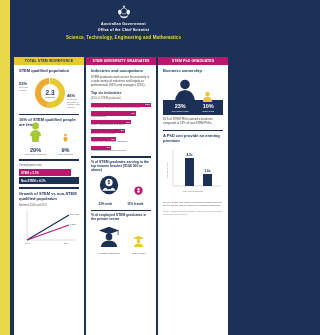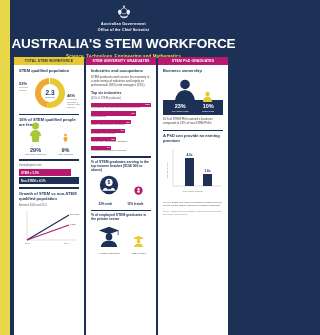--- a/index.html
+++ b/index.html
@@ -170,21 +170,20 @@
     <svg class="crest" viewBox="0 0 40 34">
       <path d="M20 2 L22 6 L20 8 L18 6 Z" fill="#ffffff"></path>
       <circle cx="20" cy="14" r="6" fill="none" stroke="#ffffff" stroke-width="1.1"></circle>
       <path d="M14 12 Q10 10 8 14 Q7 19 11 22 L14 20 Z" fill="#ffffff" opacity=".92"></path>
       <path d="M26 12 Q30 10 32 14 Q33 19 29 22 L26 20 Z" fill="#ffffff" opacity=".92"></path>
       <path d="M20 9 L21.3 12.2 L24.6 12.2 L22 14.3 L23 17.5 L20 15.6 L17 17.5 L18 14.3 L15.4 12.2 L18.7 12.2 Z" fill="#1d3055"></path>
       <path d="M12 22 Q20 28 28 22 L27 26 Q20 31 13 26 Z" fill="#ffffff" opacity=".85"></path>
     </svg>
     <div class="gov-line1">Australian Government</div>
     <div class="gov-line2">Office of the Chief Scientist</div>
-    <div class="main-title">AUSTRALIA'S STEM WORKFORCE</div>
     <div class="sub-title">Science, Technology, Engineering and Mathematics</div>
   </div>
 
   <div class="col col-1">
     <div class="col-header ch-yellow">TOTAL STEM WORKFORCE</div>
     <div class="col-body">
       <div class="sect-title">STEM qualified population</div>
 
       <div class="donut-wrap">
         <svg class="donut" width="32" height="32" viewBox="0 0 32 32">

